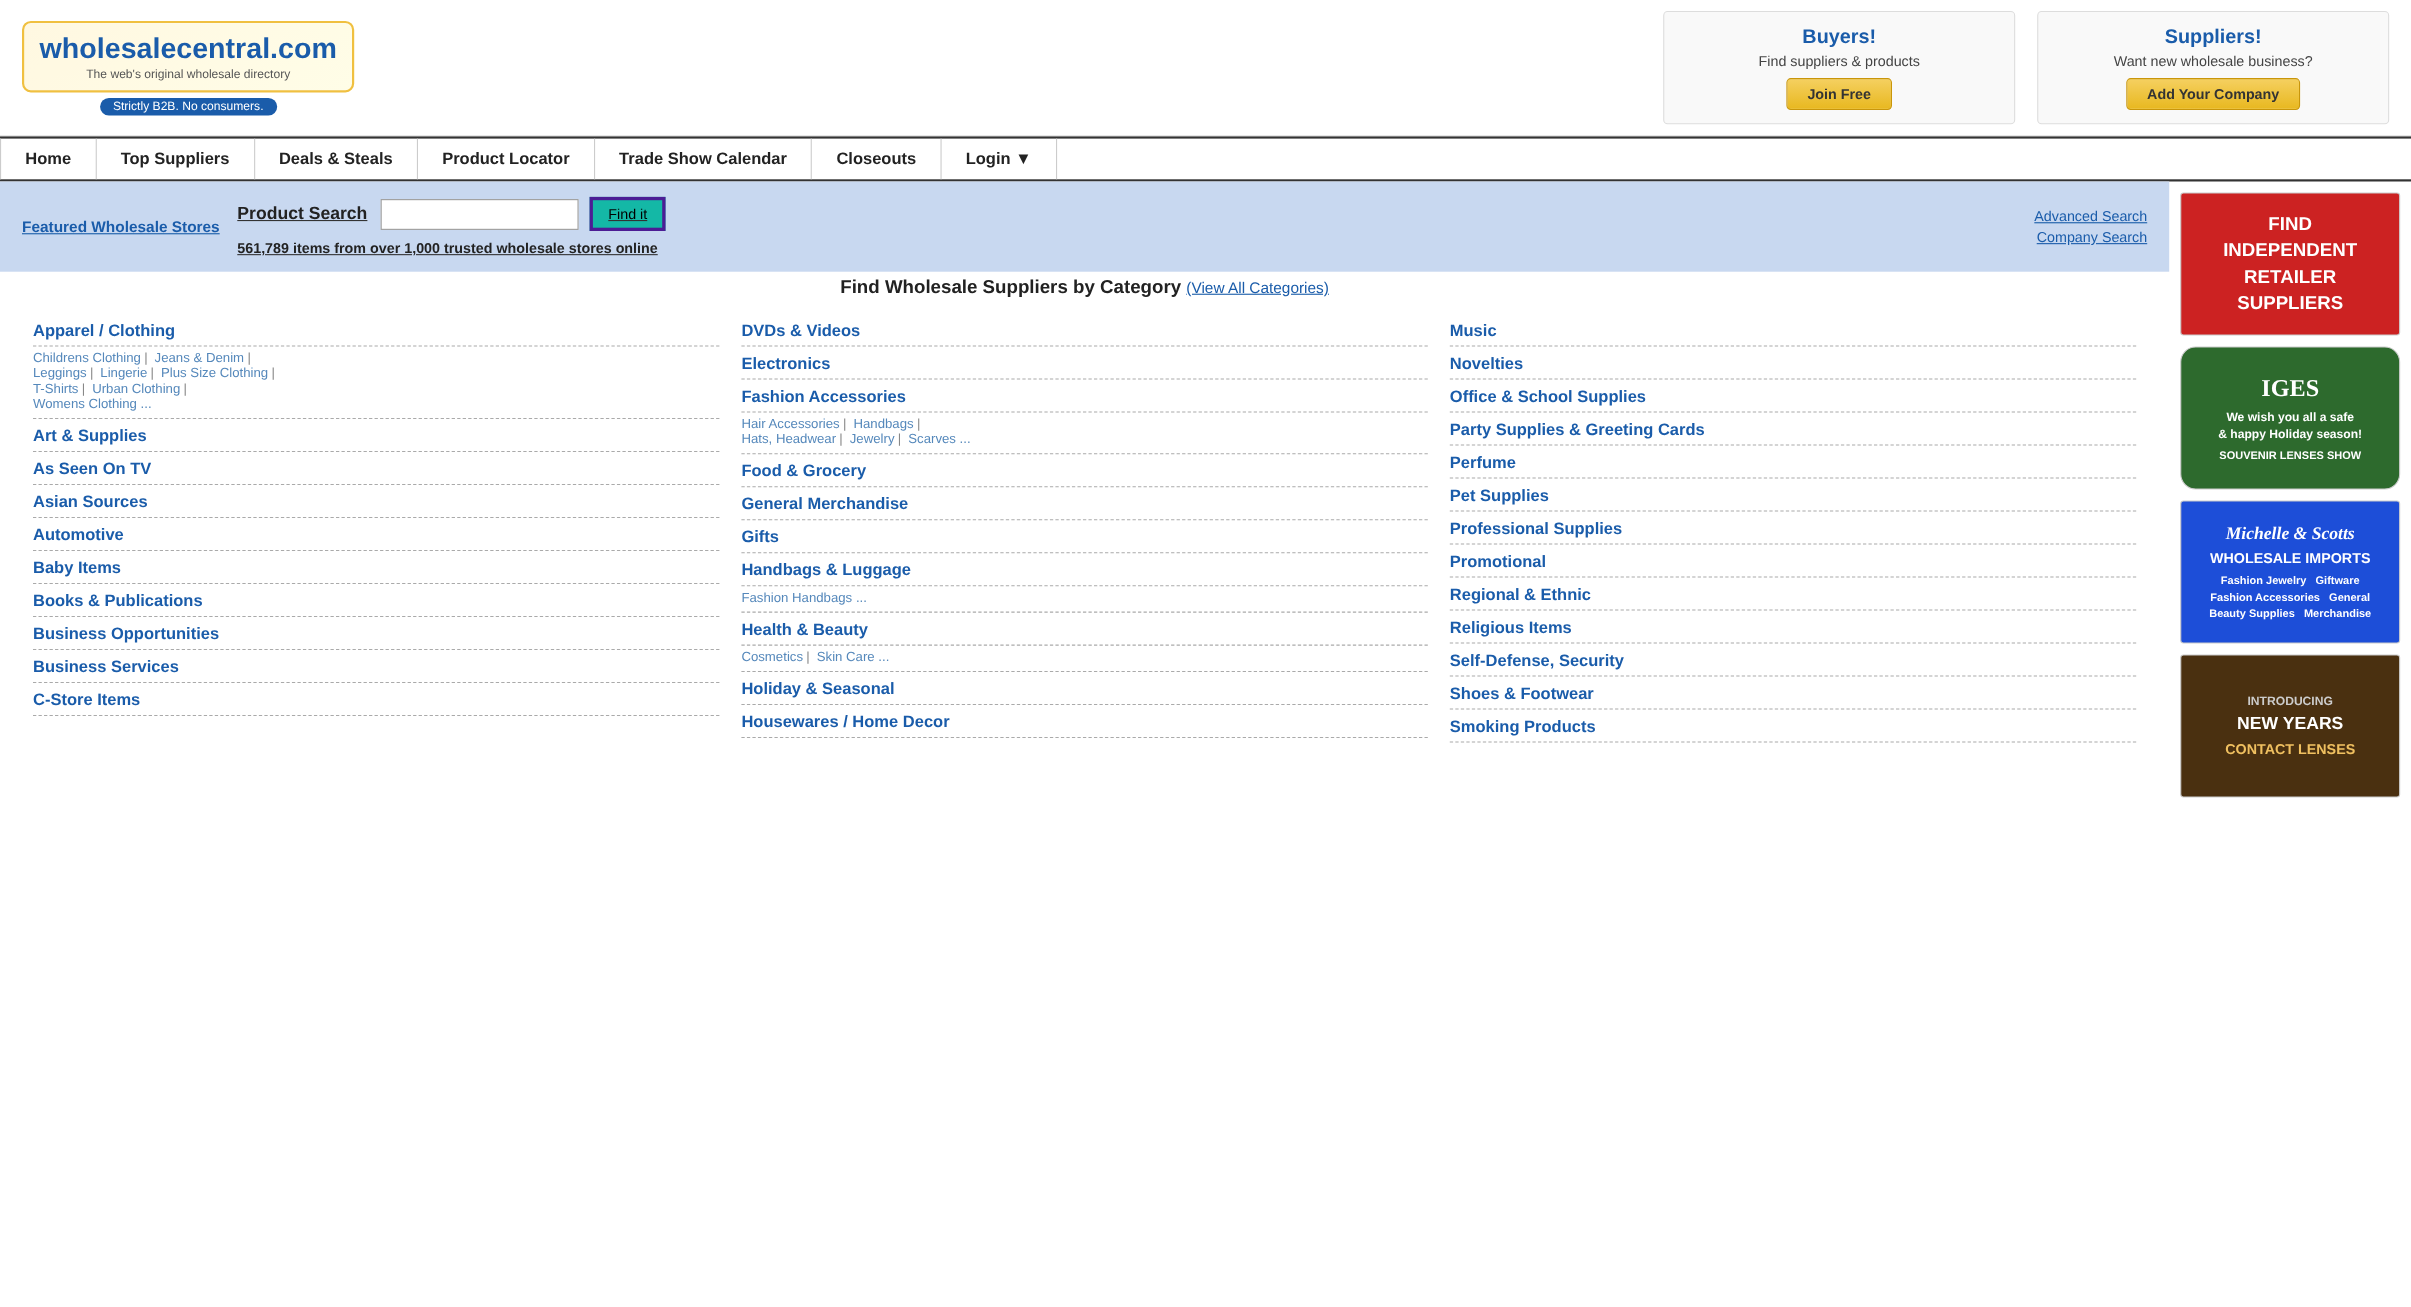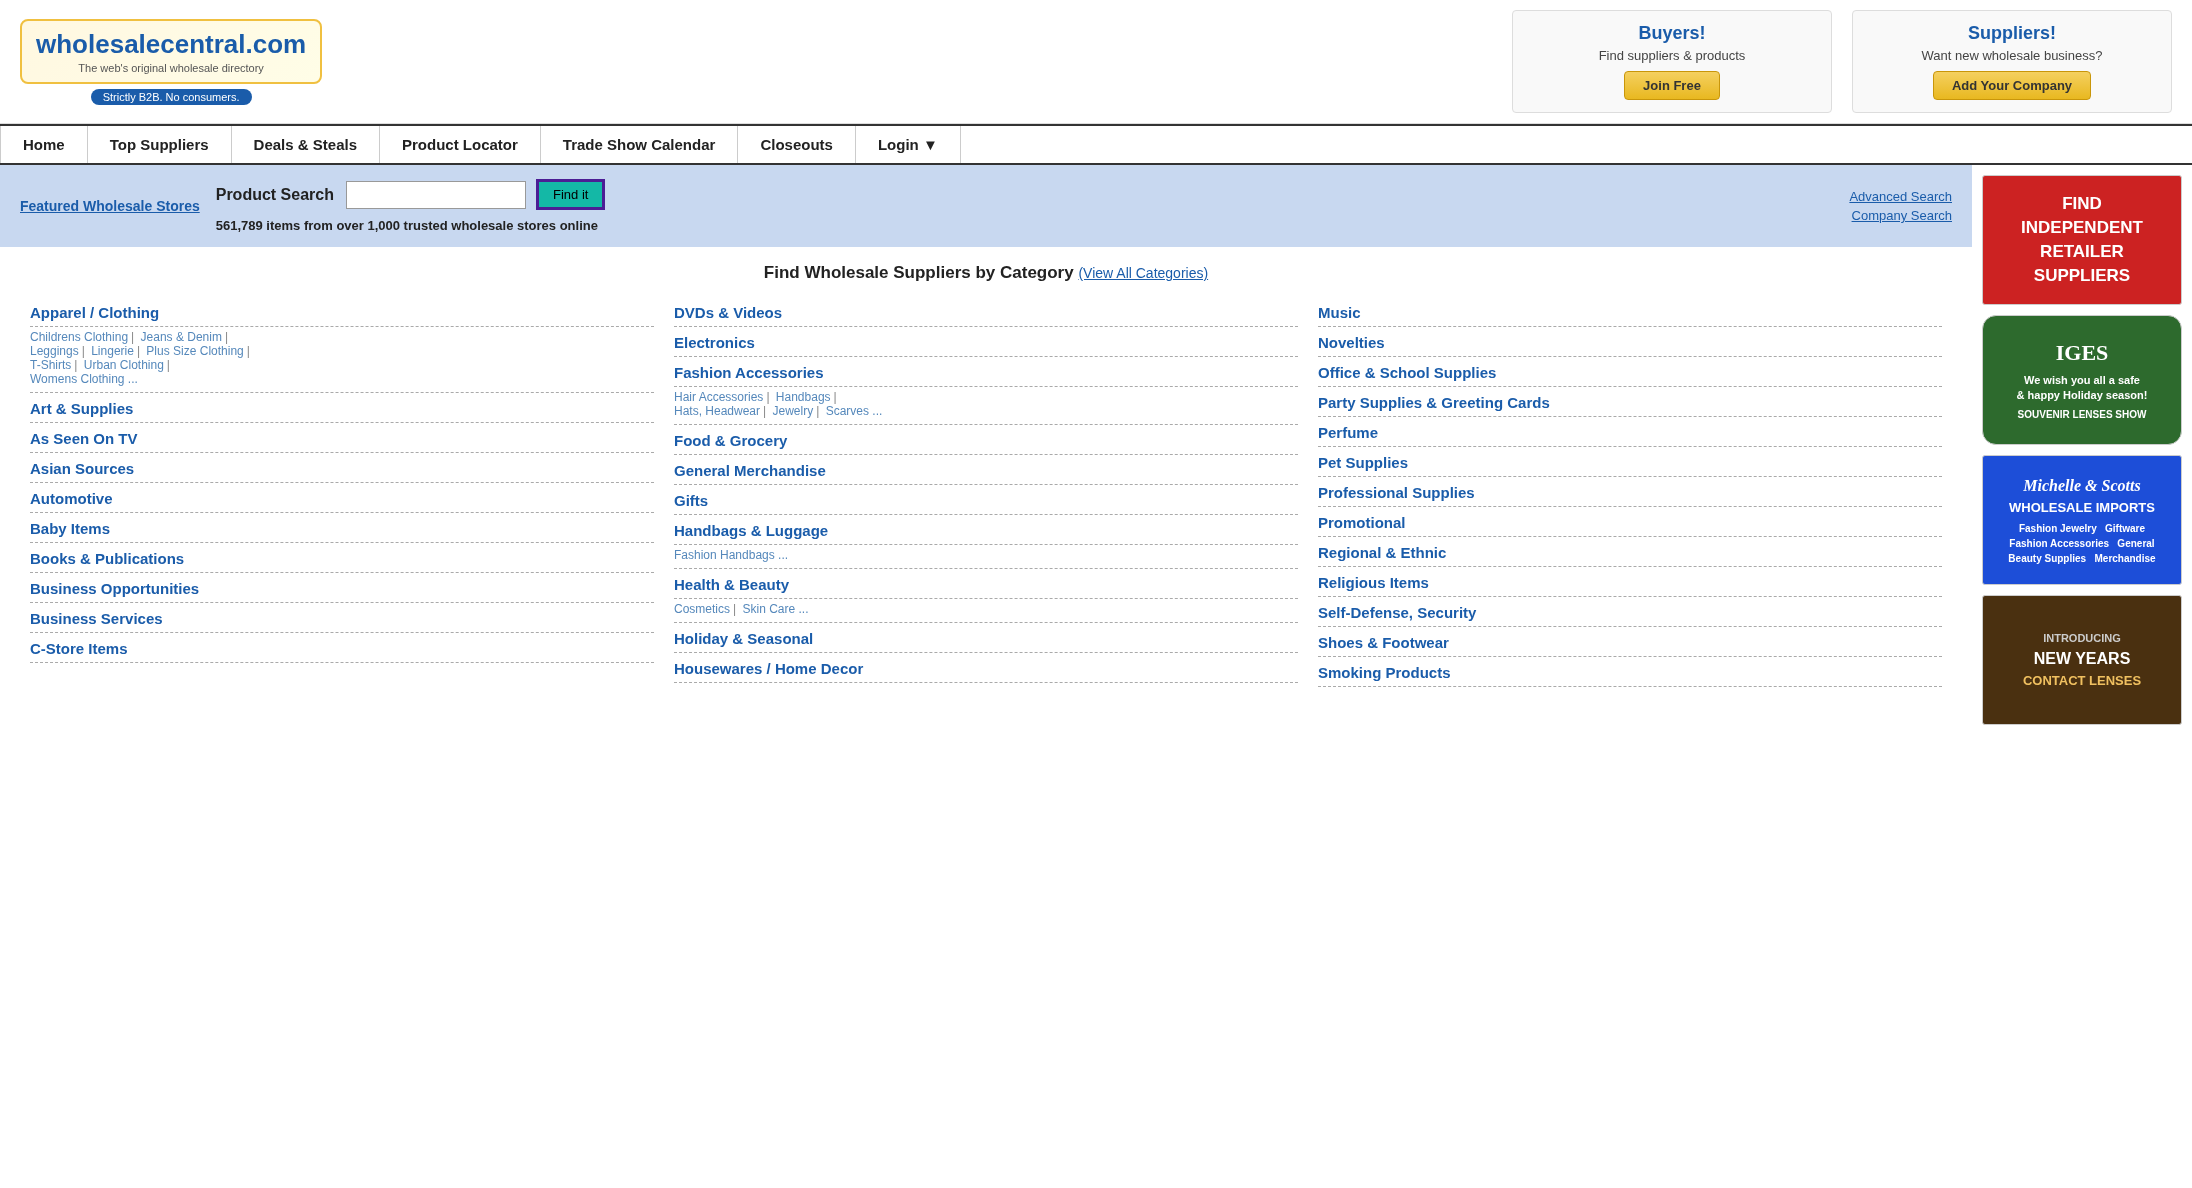--- a/index.html
+++ b/index.html
@@ -24,31 +24,31 @@
     .nav-item:first-child { border-left: 1px solid #ccc; }
 
     
     #main { display: flex; gap: 0; }
     #content { flex: 1; padding: 0; }
 
     
     #search-bar { background: #c8d8f0; padding: 14px 20px; display: flex; align-items: center; gap: 16px; }
     #featured-link { min-width: 120px; text-align: center; }
     #featured-link a { color: #1a5caa; font-weight: bold; font-size: 14px; text-decoration: underline; line-height: 1.4; }
-    #search-section { display: flex; flex-direction: column; gap: 4px; }
+    #search-section { display: flex; flex-direction: column; gap: 4px; text-decoration: underline; }
     #search-row { display: flex; align-items: center; gap: 6px; }
     #search-label { font-size: 16px; font-weight: bold; color: #222; }
     #search-input { width: 180px; padding: 5px 8px; border: 1px solid #999; font-size: 14px; }
     #find-btn { padding: 5px 14px; background: #f0f0f0; border: 1px solid #888; cursor: pointer; font-size: 13px; }
     #search-count { font-size: 13px; color: #222; font-weight: bold; }
     #search-links { margin-left: auto; text-align: right; }
     #search-links a { color: #1a5caa; font-size: 13px; text-decoration: underline; display: block; }
 
     
-    #categories-section { padding: 16px 20px; }
+    #categories-section { padding: 4px 20px; }
     #cat-title { text-align: center; font-size: 17px; font-weight: bold; margin-bottom: 14px; color: #222; }
     #cat-title a { color: #1a5caa; text-decoration: underline; font-size: 14px; font-weight: normal; }
     #cat-columns { display: flex; gap: 0; }
     .cat-col { flex: 1; padding: 0 10px; }
 
     .cat-main-link { color: #1a5caa; font-weight: bold; font-size: 15px; text-decoration: none; display: block; padding: 7px 0 5px 0; border-bottom: 1px dashed #aaa; cursor: pointer; }
     .cat-sub { font-size: 12px; color: #5588bb; padding: 3px 0 6px 0; border-bottom: 1px dashed #aaa; }
     .cat-sub a { color: #5588bb; text-decoration: none; cursor: pointer; }
     .cat-sub span.sep { color: #888; margin: 0 3px; }
 

